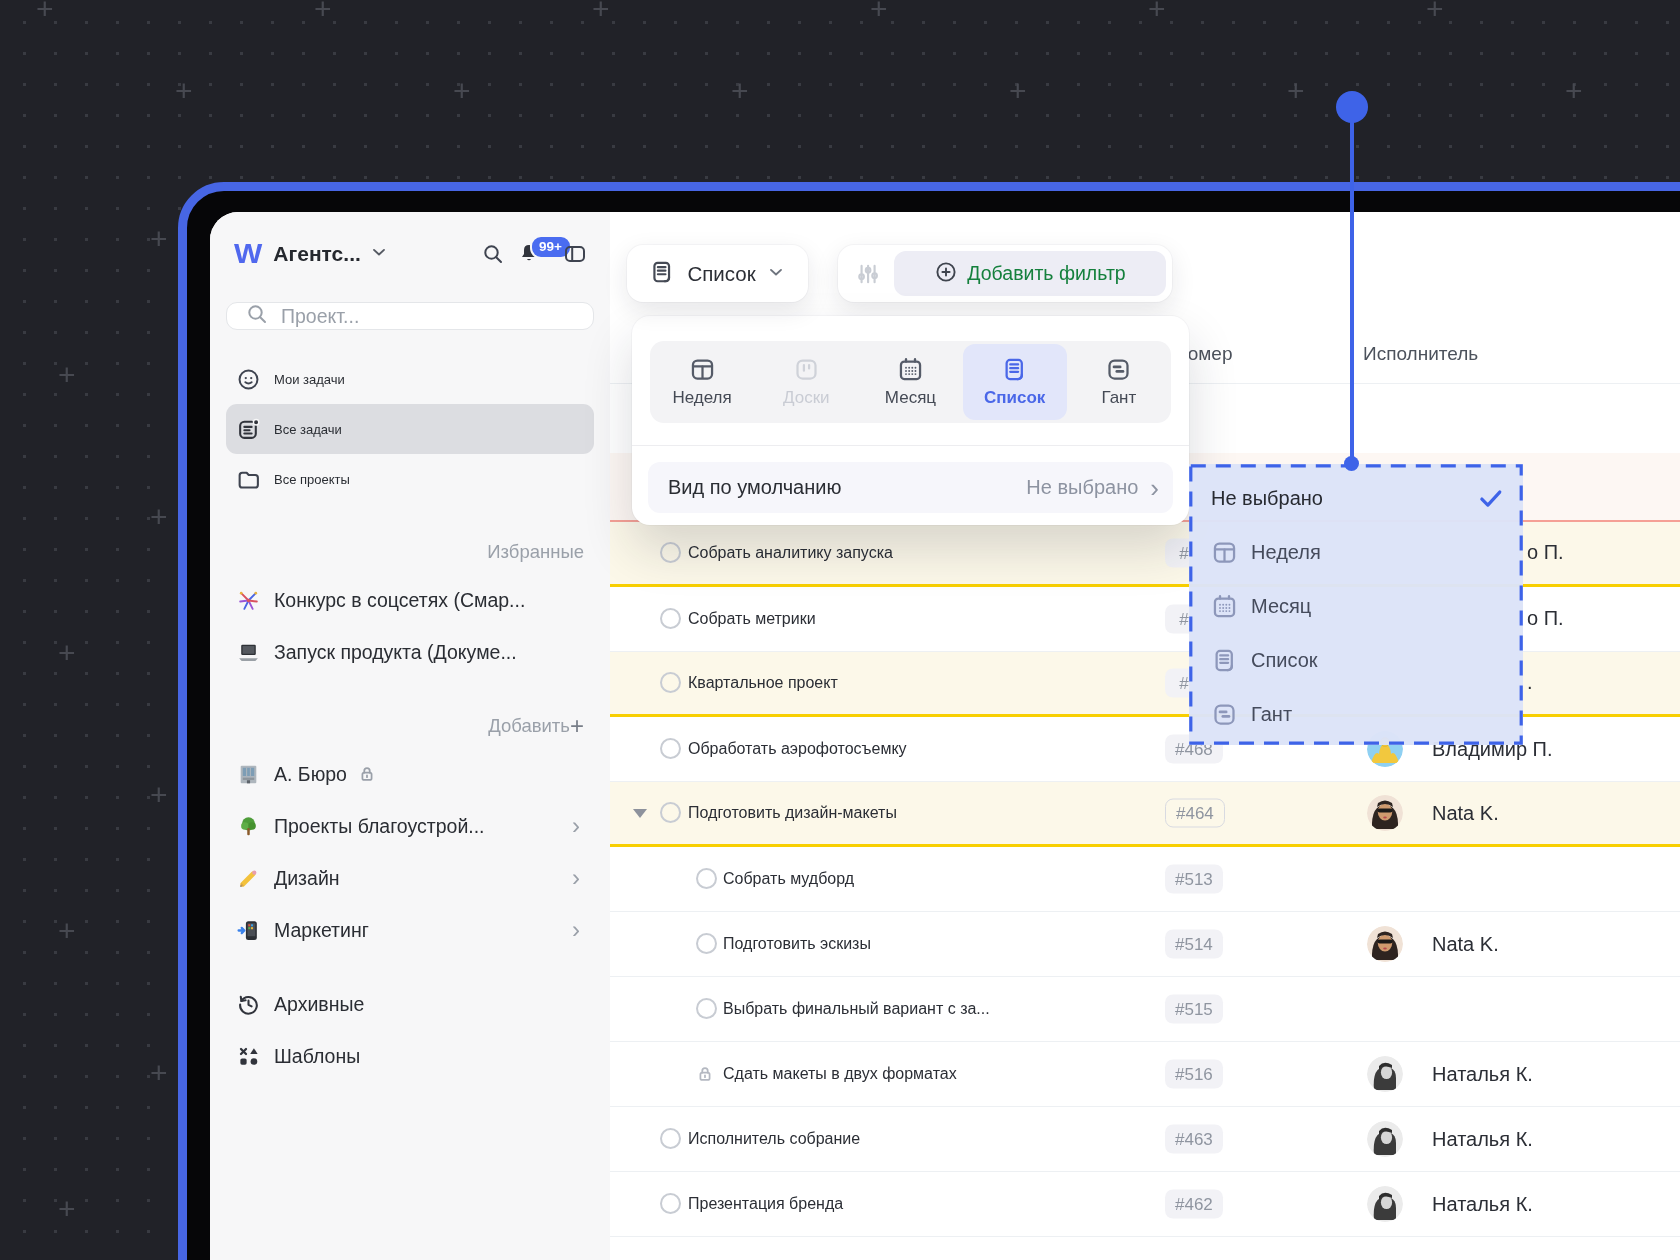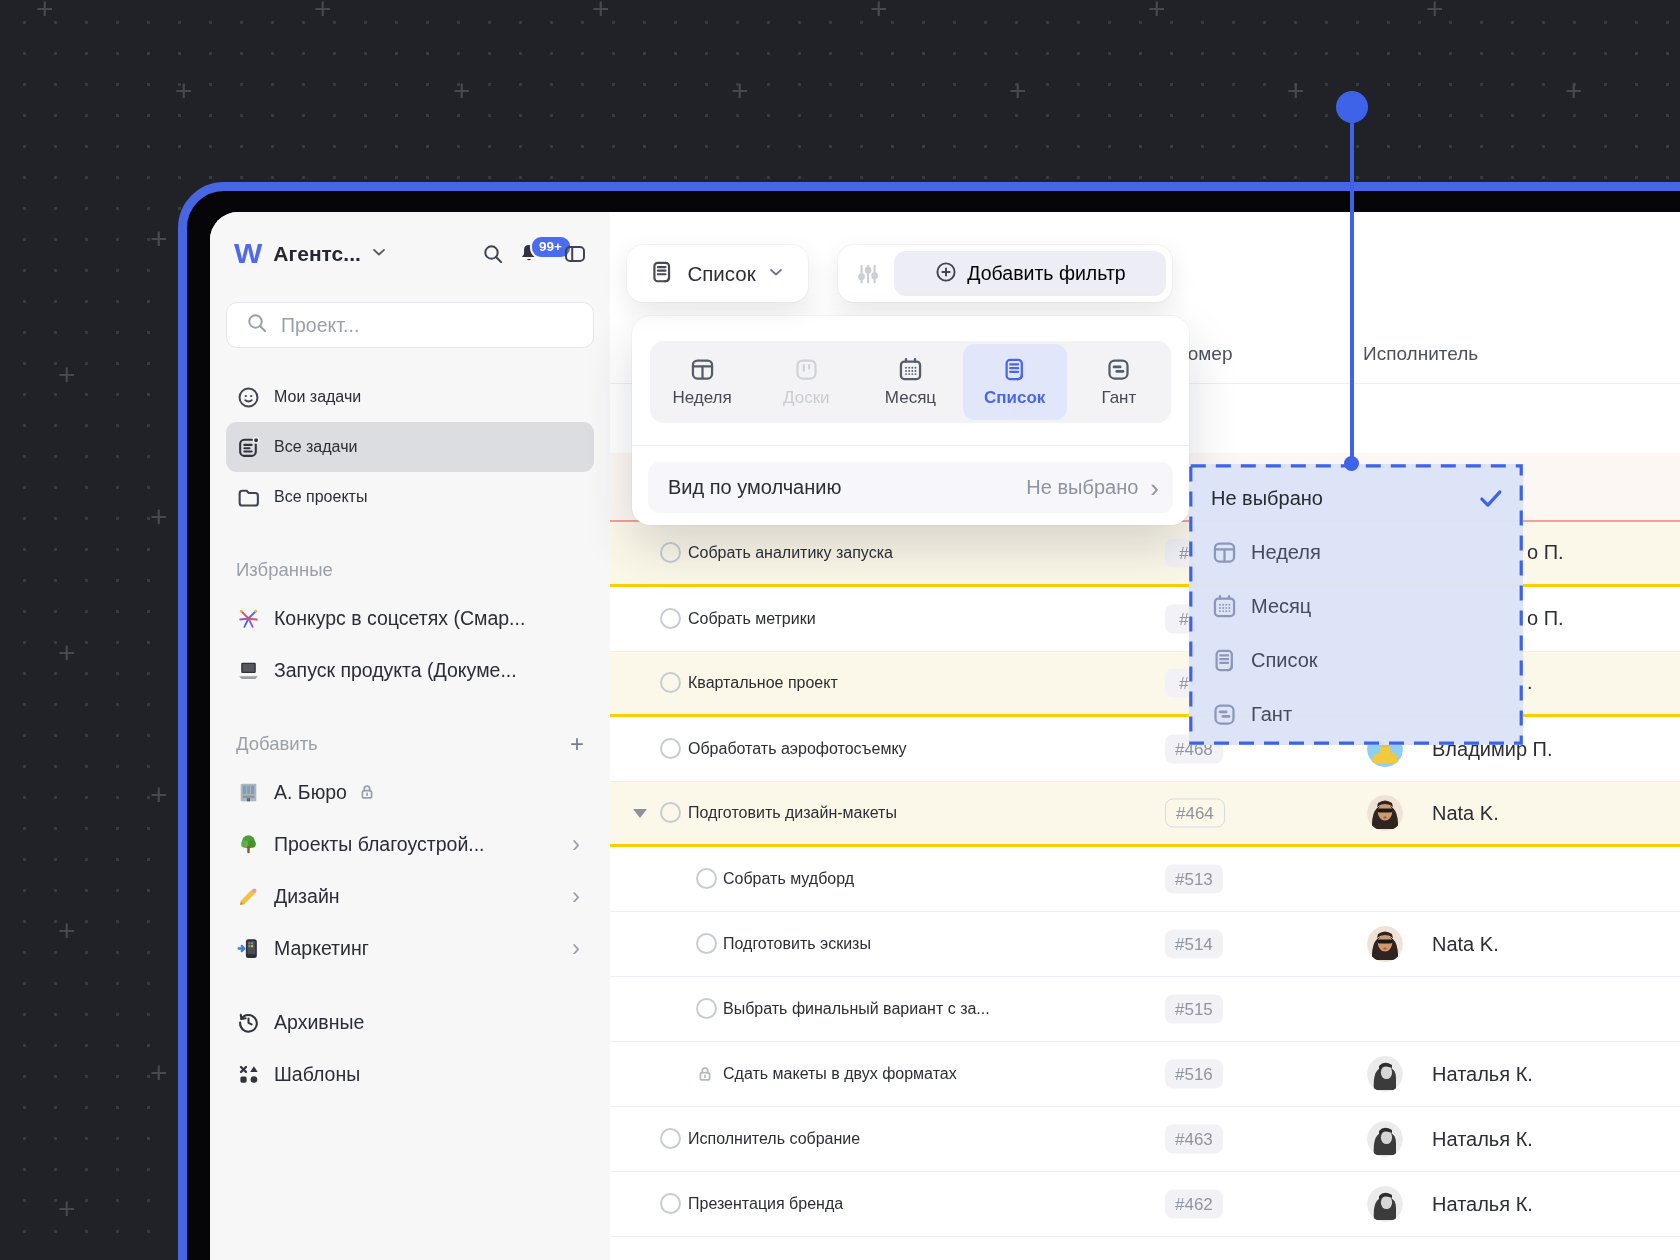--- a/index.html
+++ b/index.html
@@ -20,48 +20,48 @@
   
   .sidebar{width:400px;min-width:400px;background:#f7f7f8;position:relative;box-sizing:border-box;padding-top:18px;}
   .sb-head{display:flex;align-items:center;height:48px;padding:0 20px 0 24px;}
   .logo{font-size:30px;font-weight:800;color:#5068ee;letter-spacing:-2px;margin-right:13px;transform:scaleY(.92);}
   .ws-name{font-size:21px;font-weight:700;color:#25282e;}
   .sb-head .chev{margin-left:8px;}
   .sb-head-spacer{flex:1;}
   .icon-btn{display:flex;align-items:center;justify-content:center;width:30px;height:30px;margin-left:6px;position:relative;}
   .badge{position:absolute;left:16px;top:-4px;background:#4a6cf0;color:#fff;font-size:13.5px;font-weight:700;
     border-radius:11px;padding:3px 8px 3px 7px;line-height:1;border:2px solid #f7f7f8;}
-  .search-box{margin:24px 16px 0 16px;height:46px;background:#fff;border:1px solid #e4e6e9;border-radius:11px;
+  .search-box{margin:24px 16px 0 16px;height:28px;background:#fff;border:1px solid #e4e6e9;border-radius:11px;
     display:flex;align-items:center;padding:0 18px;box-sizing:border-box;}
   .search-box input{border:none;outline:none;background:transparent;font-size:19.5px;color:#2a2d33;margin-left:10px;width:100%;
     font-family:"Liberation Sans","DejaVu Sans",sans-serif;}
   .search-box input::placeholder{color:#9aa0a9;}
   .nav{margin-top:24px;}
   .nav-item{height:50px;margin:0 16px;border-radius:11px;display:flex;align-items:center;padding:0 10px;box-sizing:border-box;}
   .nav-item.active{background:#dcdde1;}
-  .nav-item .lbl{font-size:16px;color:#2a2d33;margin-left:13px;}
+  .nav-item .lbl{font-size:13px;color:#2a2d33;margin-left:13px;}
   .section-h{height:44px;display:flex;align-items:center;padding:0 26px;color:#9aa0a9;font-size:18.5px;}
-  .section-h .t{flex:1;}
+  .section-h .t{flex:1;text-align:right;}
   .section-h .add{font-size:24px;color:#787e88;font-weight:400;}
   .proj-item{height:52px;margin:0 16px;border-radius:11px;display:flex;align-items:center;padding:0 10px;box-sizing:border-box;text-align:center;}
   .proj-item .lbl{font-size:19.5px;color:#2a2d33;margin-left:13px;white-space:nowrap;overflow:hidden;}
   .proj-item .spacer{flex:1;}
   .chevR{color:#9aa0a9;font-size:24px;line-height:1;margin-right:4px;}
   .mt26{margin-top:26px;} .mt22{margin-top:22px;}
   .lock-sm{margin-left:9px;display:flex;}
   
   .main{flex:1;position:relative;background:#ffffff;}
   .btn-view{position:absolute;left:17px;top:33px;width:181px;height:57px;background:#fff;border-radius:16px;
     box-shadow:0 8px 24px rgba(25,30,50,.10),0 0 0 1px rgba(25,30,50,.03);display:flex;align-items:center;justify-content:center;z-index:21;}
   .btn-view .lbl{font-size:20.5px;color:#2c2f36;font-weight:500;margin:0 10px 0 12px;}
   .filter-group{position:absolute;left:228px;top:33px;width:334px;height:57px;background:#fff;border-radius:16px;
     box-shadow:0 8px 24px rgba(25,30,50,.10),0 0 0 1px rgba(25,30,50,.03);display:flex;align-items:center;z-index:10;}
   .filter-group .sliders{margin:0 14px 0 16px;display:flex;}
   .btn-addfilter{flex:1;height:45px;margin-right:6px;background:#ededf5;border-radius:12px;display:flex;align-items:center;justify-content:center;}
-  .btn-addfilter .lbl{font-size:19.5px;color:#000000;margin-left:9px;}
+  .btn-addfilter .lbl{font-size:19.5px;color:#15803d;margin-left:9px;}
   
   .panel{position:absolute;left:22px;top:104px;width:557px;height:209px;background:#fff;border-radius:18px;z-index:20;
     box-shadow:0 24px 50px rgba(25,30,50,.16),0 0 0 1px rgba(25,30,50,.03);}
   .switcher{position:absolute;left:18px;top:25px;width:521px;height:82px;background:#f3f3f5;border-radius:14px;display:flex;padding:0;}
   .sw-cell{width:104.2px;margin:3px 0;border-radius:12px;display:flex;flex-direction:column;align-items:center;justify-content:center;}
   .sw-cell .lbl{font-size:17px;color:#454a55;margin-top:5px;}
   .sw-cell.selected{background:#e2e6fa;}
   .sw-cell.selected .lbl{color:#4a67e8;font-weight:700;}
   .sw-cell.disabled .lbl{color:#c9ccd4;}
   .panel-divider{position:absolute;left:0;top:129px;width:100%;height:1px;background:#ededf0;}

